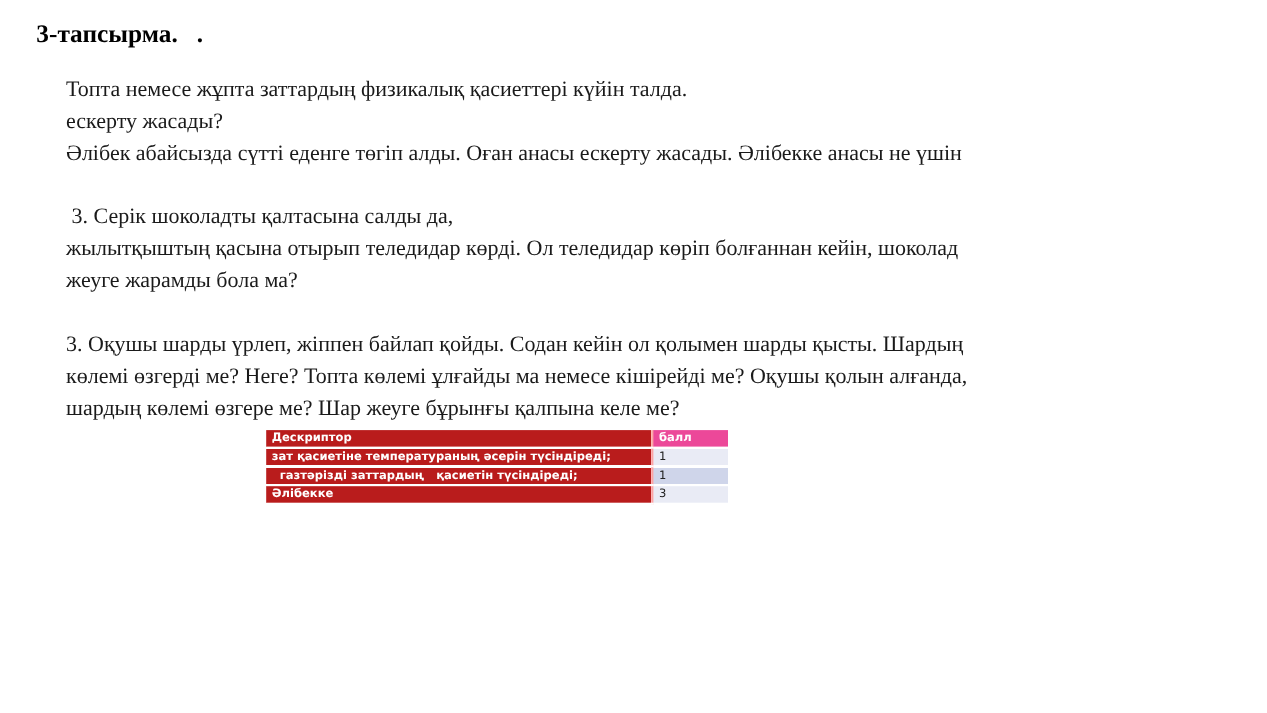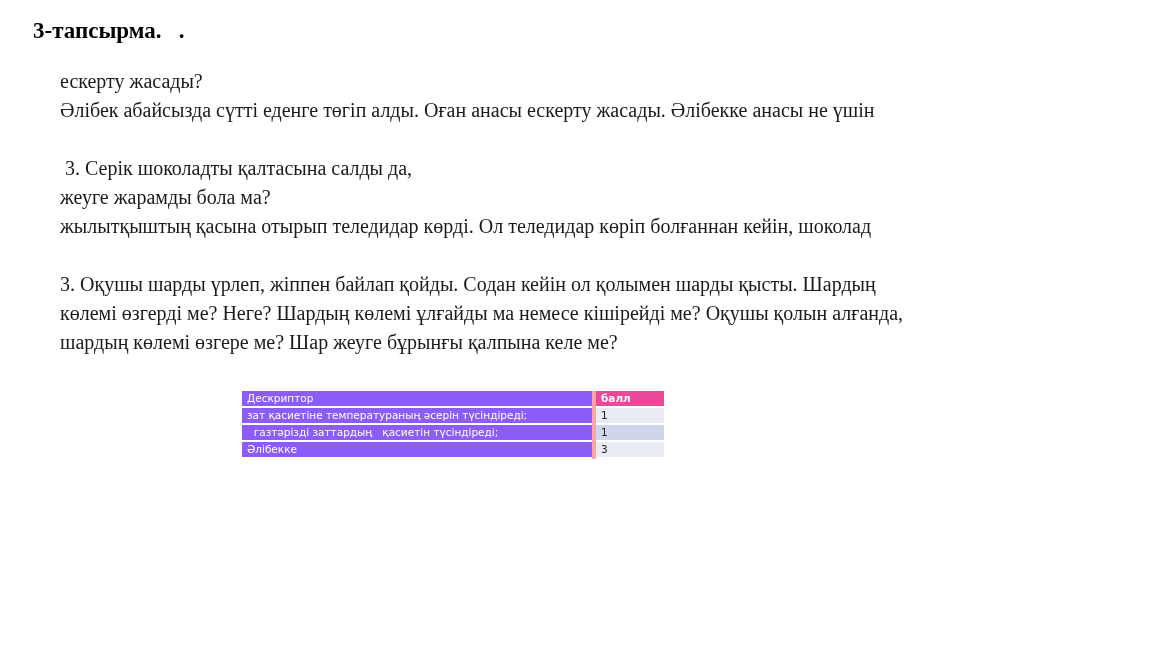--- a/index.html
+++ b/index.html
@@ -56,24 +56,24 @@
     table.rubric td {
       height: 15px;
       padding: 0 5px;
       border-bottom: 2px solid #ffffff;
       line-height: 15px;
       white-space: nowrap;
       overflow: hidden;
     }
     table.rubric td.desc {
       width: 340px;
-      background: #8b5cf6;
+      background: #b91c1c;
       color: #ffffff;
-      font-weight: normal;
-      border-right: 4px solid #fca5a5;
+      font-weight: bold;
+      border-right: 2px solid #fca5a5;
     }
     table.rubric td.score {
       width: 58px;
       color: #222;
     }
     table.rubric tr.hdr td.score {
       background: #ec4899;
       color: #ffffff;
       font-weight: bold;
     }
@@ -84,33 +84,34 @@
       background: #e9ebf5;
     }
   </style>
 </head>
 <body>
 
 <div class="title">3-тапсырма.   .</div>
 
 <div class="body-text">
   <div class="para">
+    <span class="para-line">Топта немесе жұпта заттардың физикалық қасиеттері күйін талда.</span>
     <span class="para-line">ескерту жасады?</span>
     <span class="para-line">Әлібек абайсызда сүтті еденге төгіп алды. Оған анасы ескерту жасады. Әлібекке анасы не үшін</span>
   </div>
   <div class="gap"></div>
   <div class="para">
     <span class="para-line"> 3. Серік шоколадты қалтасына салды да,</span>
+    <span class="para-line">жылытқыштың қасына отырып теледидар көрді. Ол теледидар көріп болғаннан кейін, шоколад</span>
     <span class="para-line">жеуге жарамды бола ма?</span>
-    <span class="para-line">жылытқыштың қасына отырып теледидар көрді. Ол теледидар көріп болғаннан кейін, шоколад</span>
   </div>
   <div class="gap"></div>
   <div class="para">
     <span class="para-line">3. Оқушы шарды үрлеп, жіппен байлап қойды. Содан кейін ол қолымен шарды қысты. Шардың</span>
-    <span class="para-line">көлемі өзгерді ме? Неге? Шардың көлемі ұлғайды ма немесе кішірейді ме? Оқушы қолын алғанда,</span>
+    <span class="para-line">көлемі өзгерді ме? Неге? Топта көлемі ұлғайды ма немесе кішірейді ме? Оқушы қолын алғанда,</span>
     <span class="para-line">шардың көлемі өзгере ме? Шар жеуге бұрынғы қалпына келе ме?</span>
   </div>
 </div>
 
 <table class="rubric">
   <tbody>
       <tr class="hdr">
     <td class="desc">Дескриптор</td>
     <td class="score">балл</td>
   </tr>

